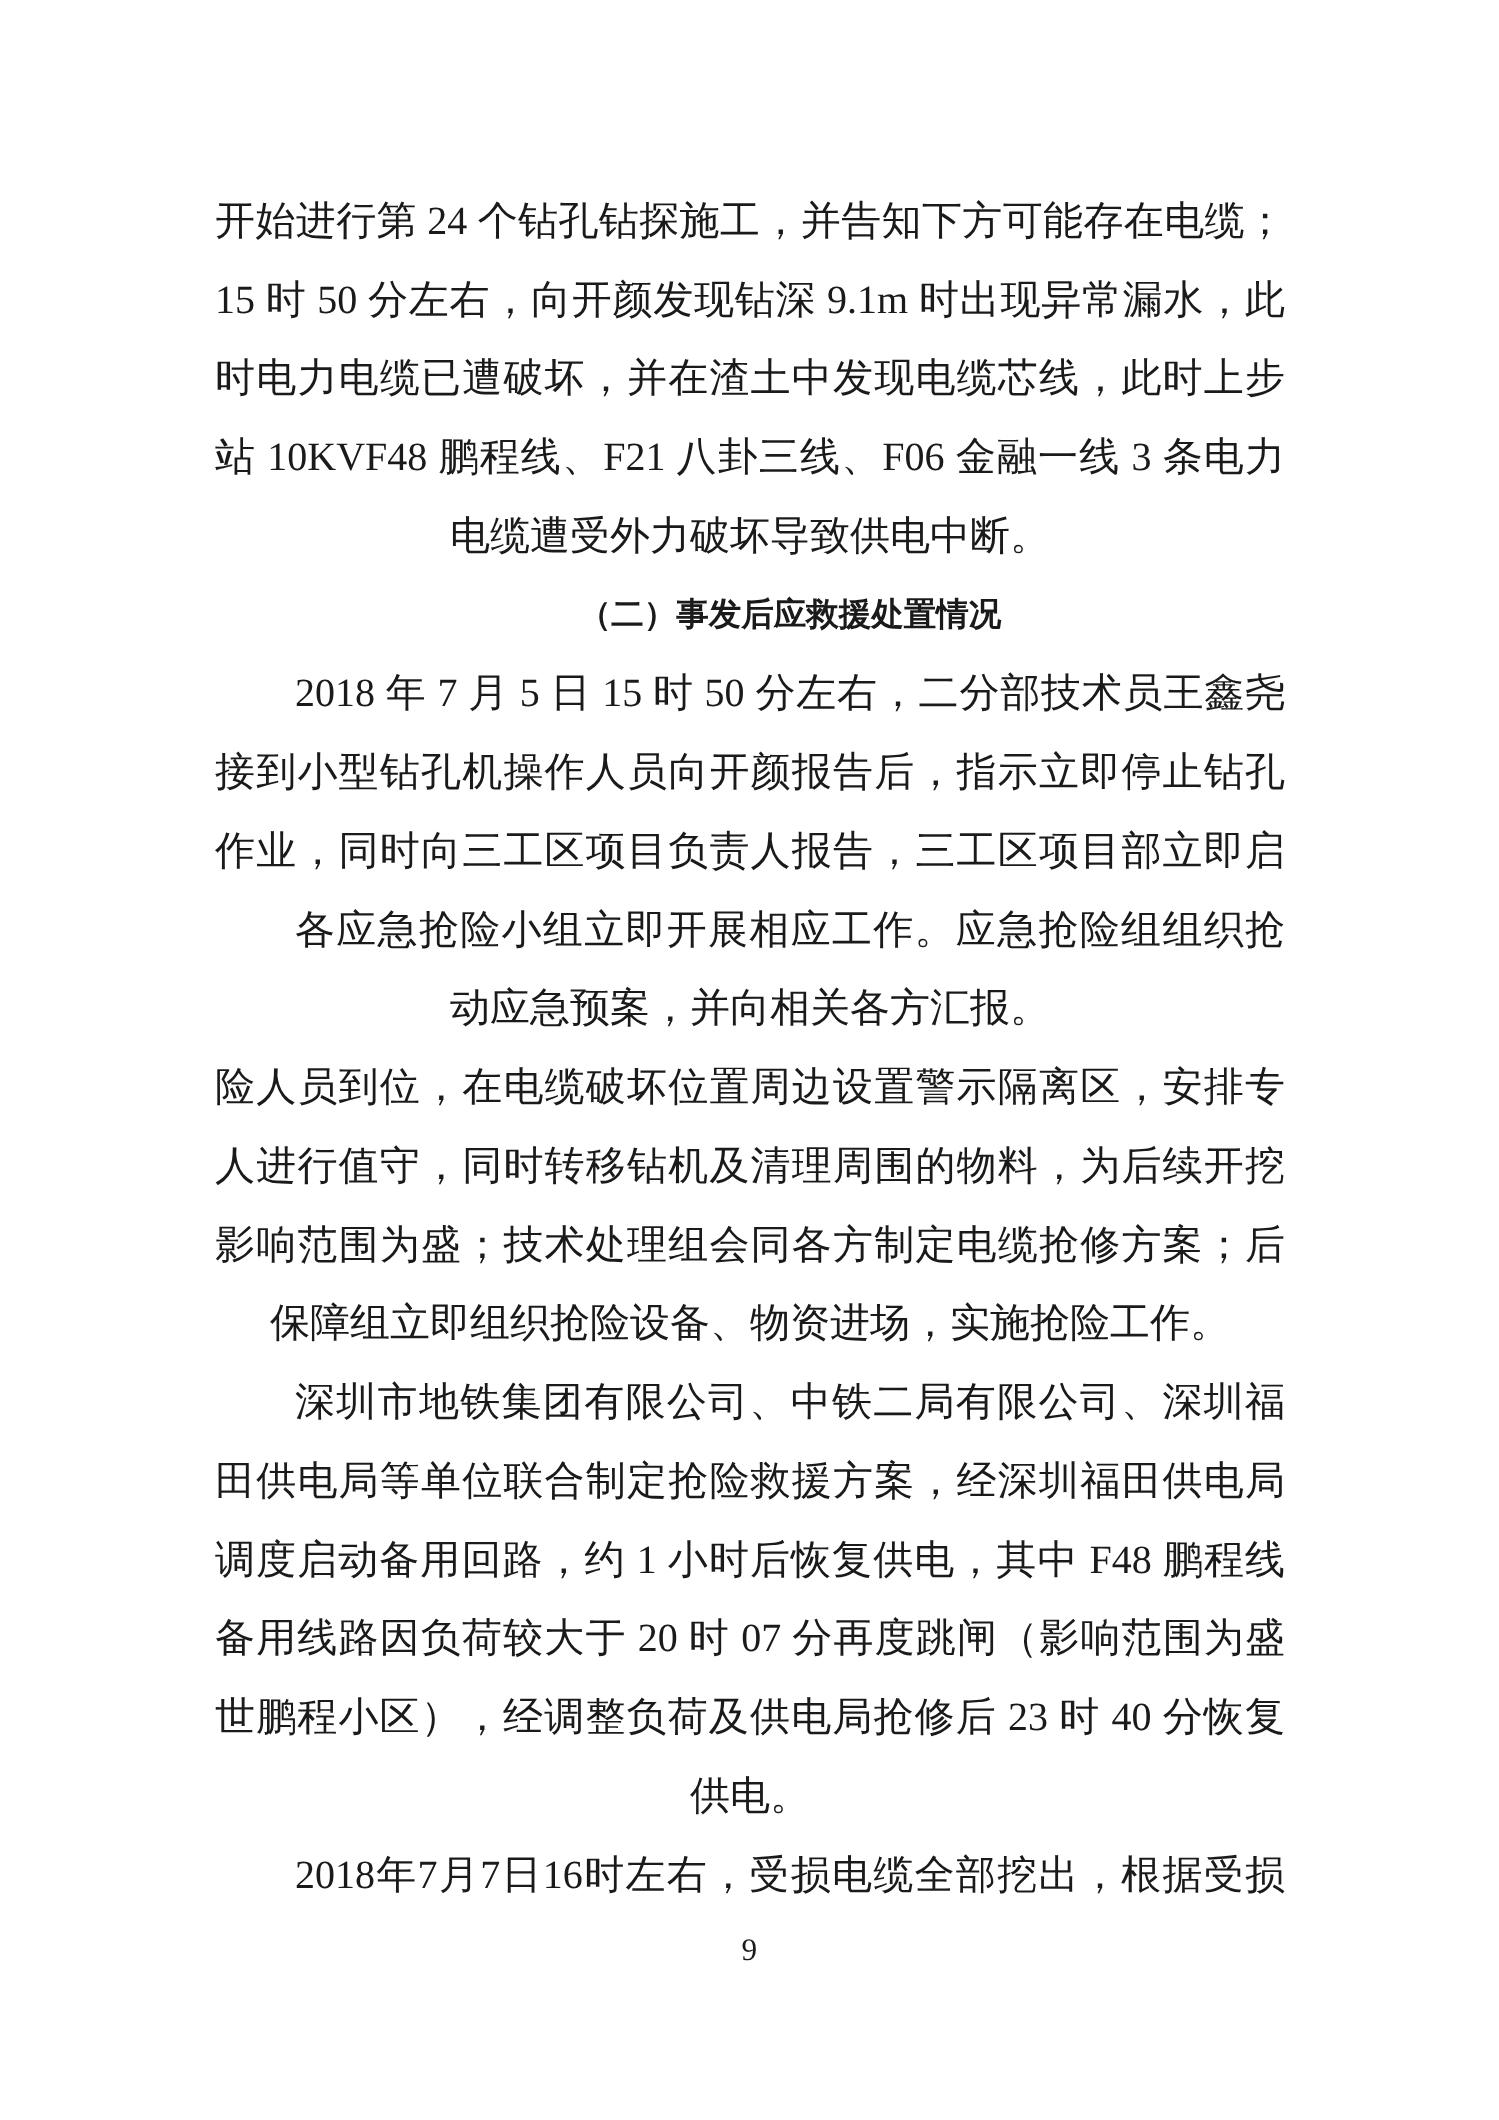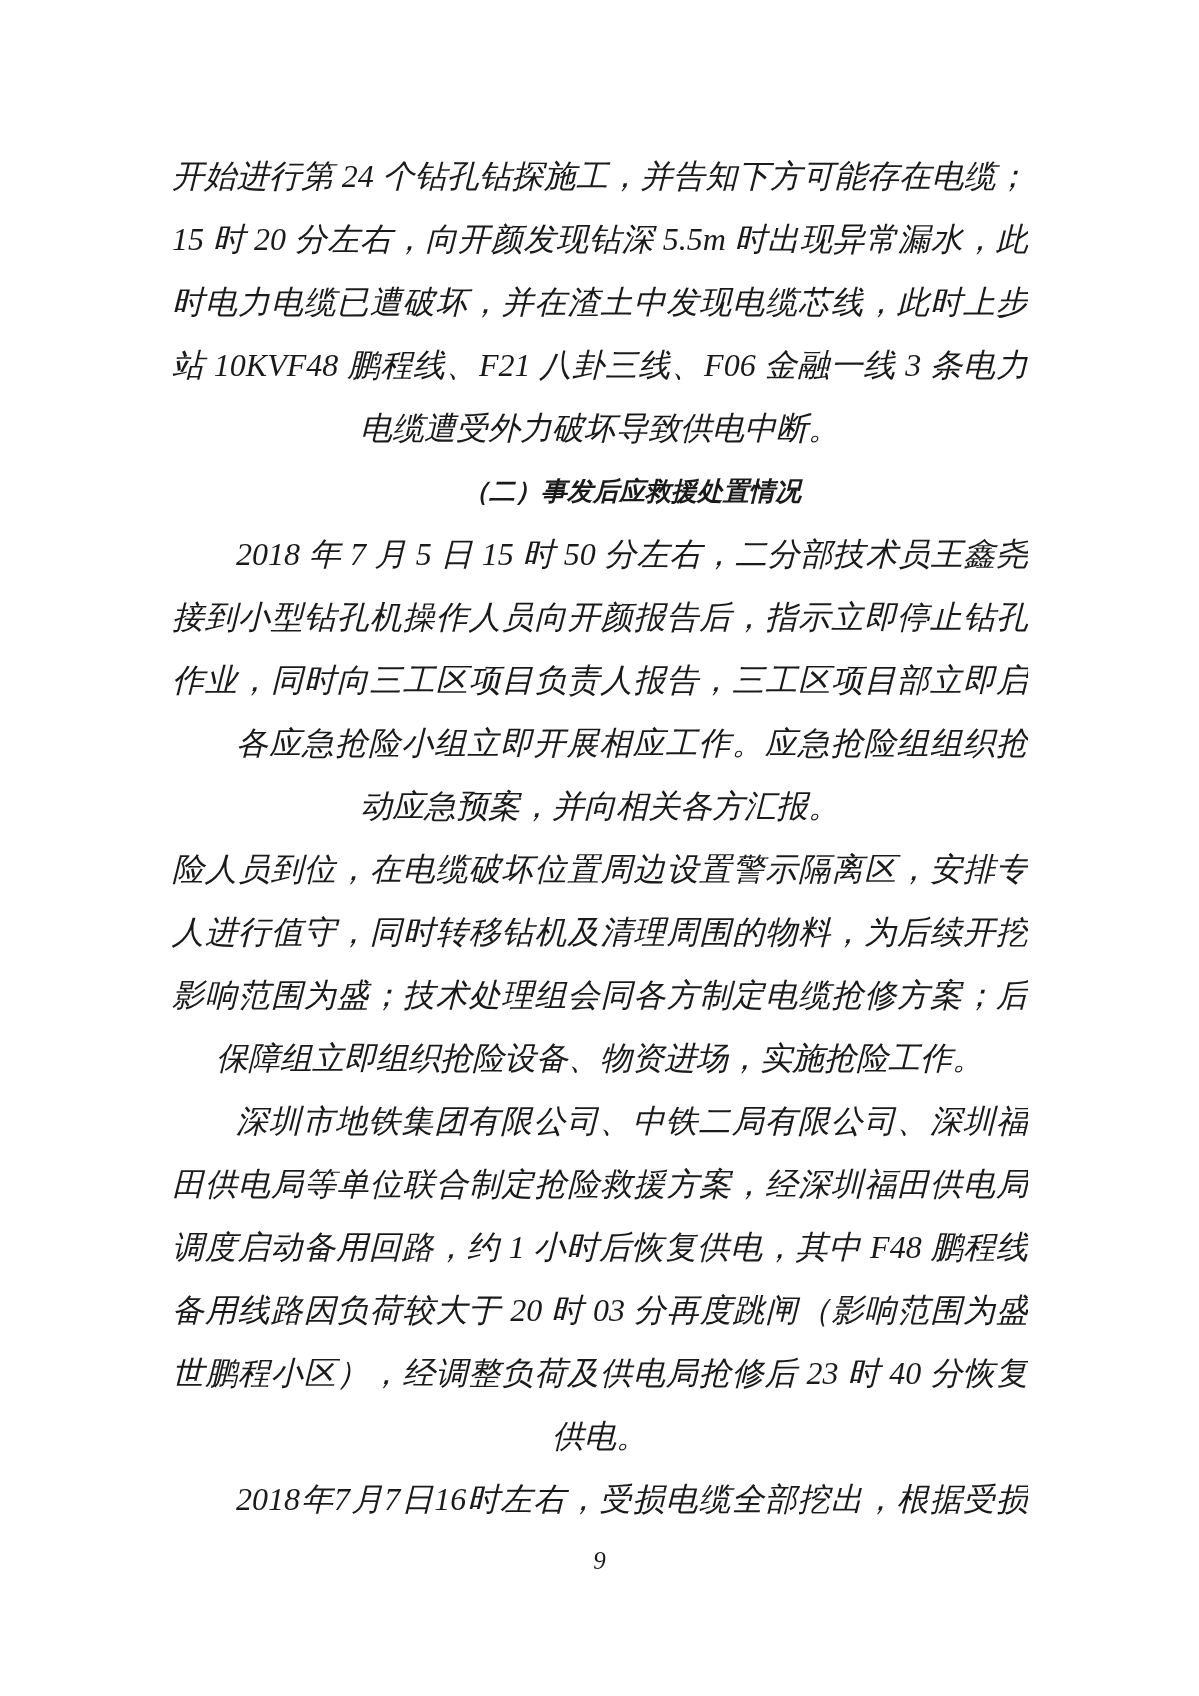--- a/index.html
+++ b/index.html
@@ -8,21 +8,20 @@
     background: #ffffff;
   }
   .page {
     position: relative;
     width: 1199px;
     height: 1696px;
     background: #ffffff;
     overflow: hidden;
     font-family: "Liberation Serif", "DejaVu Serif", serif;
     color: #1a1a1a;
-    font-style: italic;
   }
   .text-block {
     position: absolute;
     left: 172px;
     top: 145px;
     width: 856px;
   }
   .line {
     font-size: 32px;
     line-height: 63px;
@@ -55,36 +54,36 @@
     color: #1a1a1a;
     font-family: "Liberation Serif", "DejaVu Serif", serif;
   }
 </style>
 </head>
 <body>
 
 <div class="page">
   <div class="text-block">
       <div class="line justify">开始进行第 24 个钻孔钻探施工，并告知下方可能存在电缆；</div>
-      <div class="line justify">15 时 20 分左右，向开颜发现钻深 5.5m 时出现异常漏水，此</div>
+      <div class="line justify">15 时 50 分左右，向开颜发现钻深 9.1m 时出现异常漏水，此</div>
       <div class="line justify">时电力电缆已遭破坏，并在渣土中发现电缆芯线，此时上步</div>
       <div class="line justify">站 10KVF48 鹏程线、F21 八卦三线、F06 金融一线 3 条电力</div>
       <div class="line">电缆遭受外力破坏导致供电中断。</div>
       <div class="line indent bold">（二）事发后应救援处置情况</div>
       <div class="line justify indent">2018 年 7 月 5 日 15 时 50 分左右，二分部技术员王鑫尧</div>
       <div class="line justify">接到小型钻孔机操作人员向开颜报告后，指示立即停止钻孔</div>
       <div class="line justify">作业，同时向三工区项目负责人报告，三工区项目部立即启</div>
       <div class="line justify indent">各应急抢险小组立即开展相应工作。应急抢险组组织抢</div>
       <div class="line">动应急预案，并向相关各方汇报。</div>
       <div class="line justify">险人员到位，在电缆破坏位置周边设置警示隔离区，安排专</div>
       <div class="line justify">人进行值守，同时转移钻机及清理周围的物料，为后续开挖</div>
       <div class="line justify">影响范围为盛；技术处理组会同各方制定电缆抢修方案；后勤</div>
       <div class="line">保障组立即组织抢险设备、物资进场，实施抢险工作。</div>
       <div class="line justify indent">深圳市地铁集团有限公司、中铁二局有限公司、深圳福</div>
       <div class="line justify">田供电局等单位联合制定抢险救援方案，经深圳福田供电局</div>
       <div class="line justify">调度启动备用回路，约 1 小时后恢复供电，其中 F48 鹏程线</div>
-      <div class="line justify">备用线路因负荷较大于 20 时 03 分再度跳闸（影响范围为盛</div>
+      <div class="line justify">备用线路因负荷较大于 20 时 07 分再度跳闸（影响范围为盛</div>
       <div class="line justify">世鹏程小区），经调整负荷及供电局抢修后 23 时 40 分恢复</div>
       <div class="line">供电。</div>
       <div class="line justify indent">2018年7月7日16时左右，受损电缆全部挖出，根据受损</div>
     </div>
   <div class="page-number">9</div>
 </div>
 
 </body></html>

